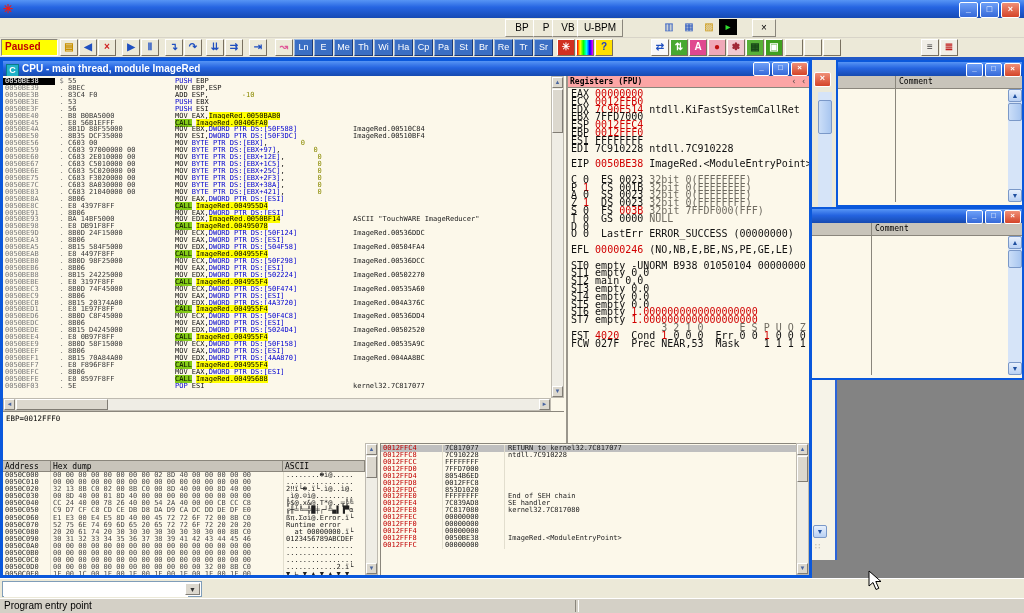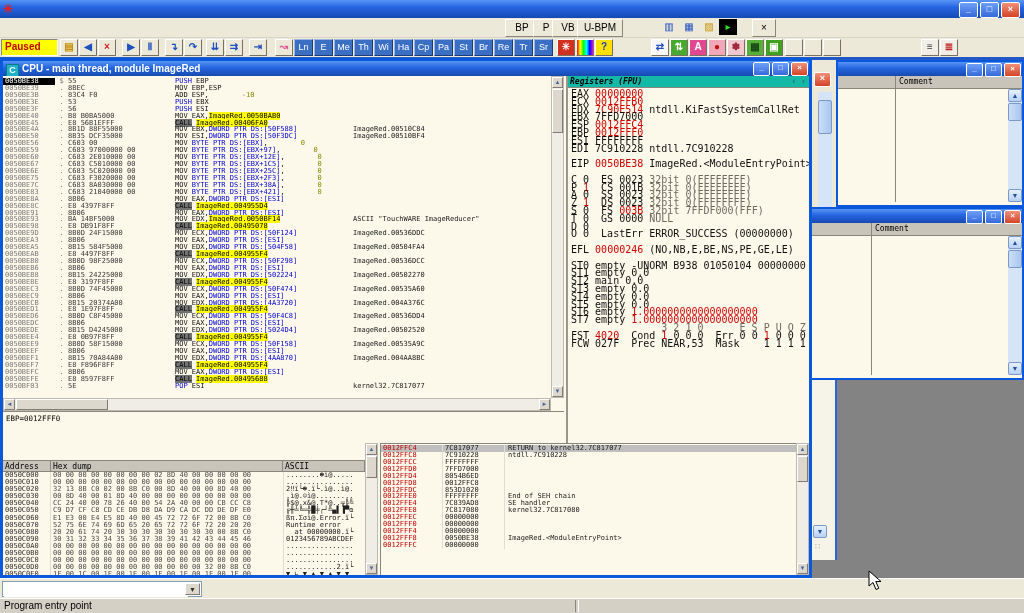--- a/index.html
+++ b/index.html
@@ -49,26 +49,26 @@
   
   #disasm{left:0;top:0;width:548px;height:322px;overflow:hidden;padding-top:2px;box-sizing:border-box;}
   .drow{display:flex;font-size:7px;line-height:6.93px;height:6.93px;white-space:pre;font-family:"DejaVu Sans Mono",monospace;}
   .da{width:50px;color:#7A7A7A;padding-left:2px;flex:none;}
   .da.sel{background:#000;color:#fff;}
   .df{width:13px;color:#7A7A7A;text-align:center;flex:none;}
   .db{width:107px;color:#383838;flex:none;}
   .di{width:178px;flex:none;}
   .dc{flex:1;color:#202020;}
   .c-n{color:#101010;} .c-k{color:#0000D0;} .c-m{color:#0000D0;}
-  .c-o{color:#8A8A00;margin-left:33px;} .c-y{background:#FFFF00;color:#000;} .c-c{background:#737373;color:#000;}
+  .c-o{color:#8A8A00;margin-left:33px;} .c-y{background:#FFFF00;color:#000;} .c-c{background:#84cc16;color:#000;}
 
   
   #regpane{left:563px;top:0;right:0;height:367px;border-left:2px solid #9a968c;box-sizing:border-box;}
-  .phead{height:11px;background:#14b8a6;border-bottom:1px solid #8a867c;font-size:8px;font-weight:bold;
-    padding-left:2px;line-height:11px;font-family:"DejaVu Sans Mono",monospace;position:relative;font-style:italic;}
+  .phead{height:11px;background:#fca5a5;border-bottom:1px solid #8a867c;font-size:8px;font-weight:bold;
+    padding-left:2px;line-height:11px;font-family:"DejaVu Sans Mono",monospace;position:relative;}
   .phead .pbtns{position:absolute;right:3px;top:0;font-weight:normal;color:#404040;}
   .rline{font-size:10px;line-height:7.8px;height:7.8px;white-space:pre;padding-left:3px;
     font-family:"DejaVu Sans Mono",monospace;}
   .r{color:#D00000;} .n{color:#101010;} .g{color:#6E6A60;}
 
   
   .sb{position:absolute;background:#EFEDE5;border:1px solid #BEBAB0;box-sizing:border-box;}
   .sbbtn{position:absolute;width:11px;height:11px;background:#DCD8CE;border:1px solid;
     border-color:#fff #807C74 #807C74 #fff;font-size:6px;line-height:9px;text-align:center;color:#4A66A0;box-sizing:border-box;}
   .sbthumb{position:absolute;background:#DCD8CE;border:1px solid;border-color:#fff #807C74 #807C74 #fff;box-sizing:border-box;}

